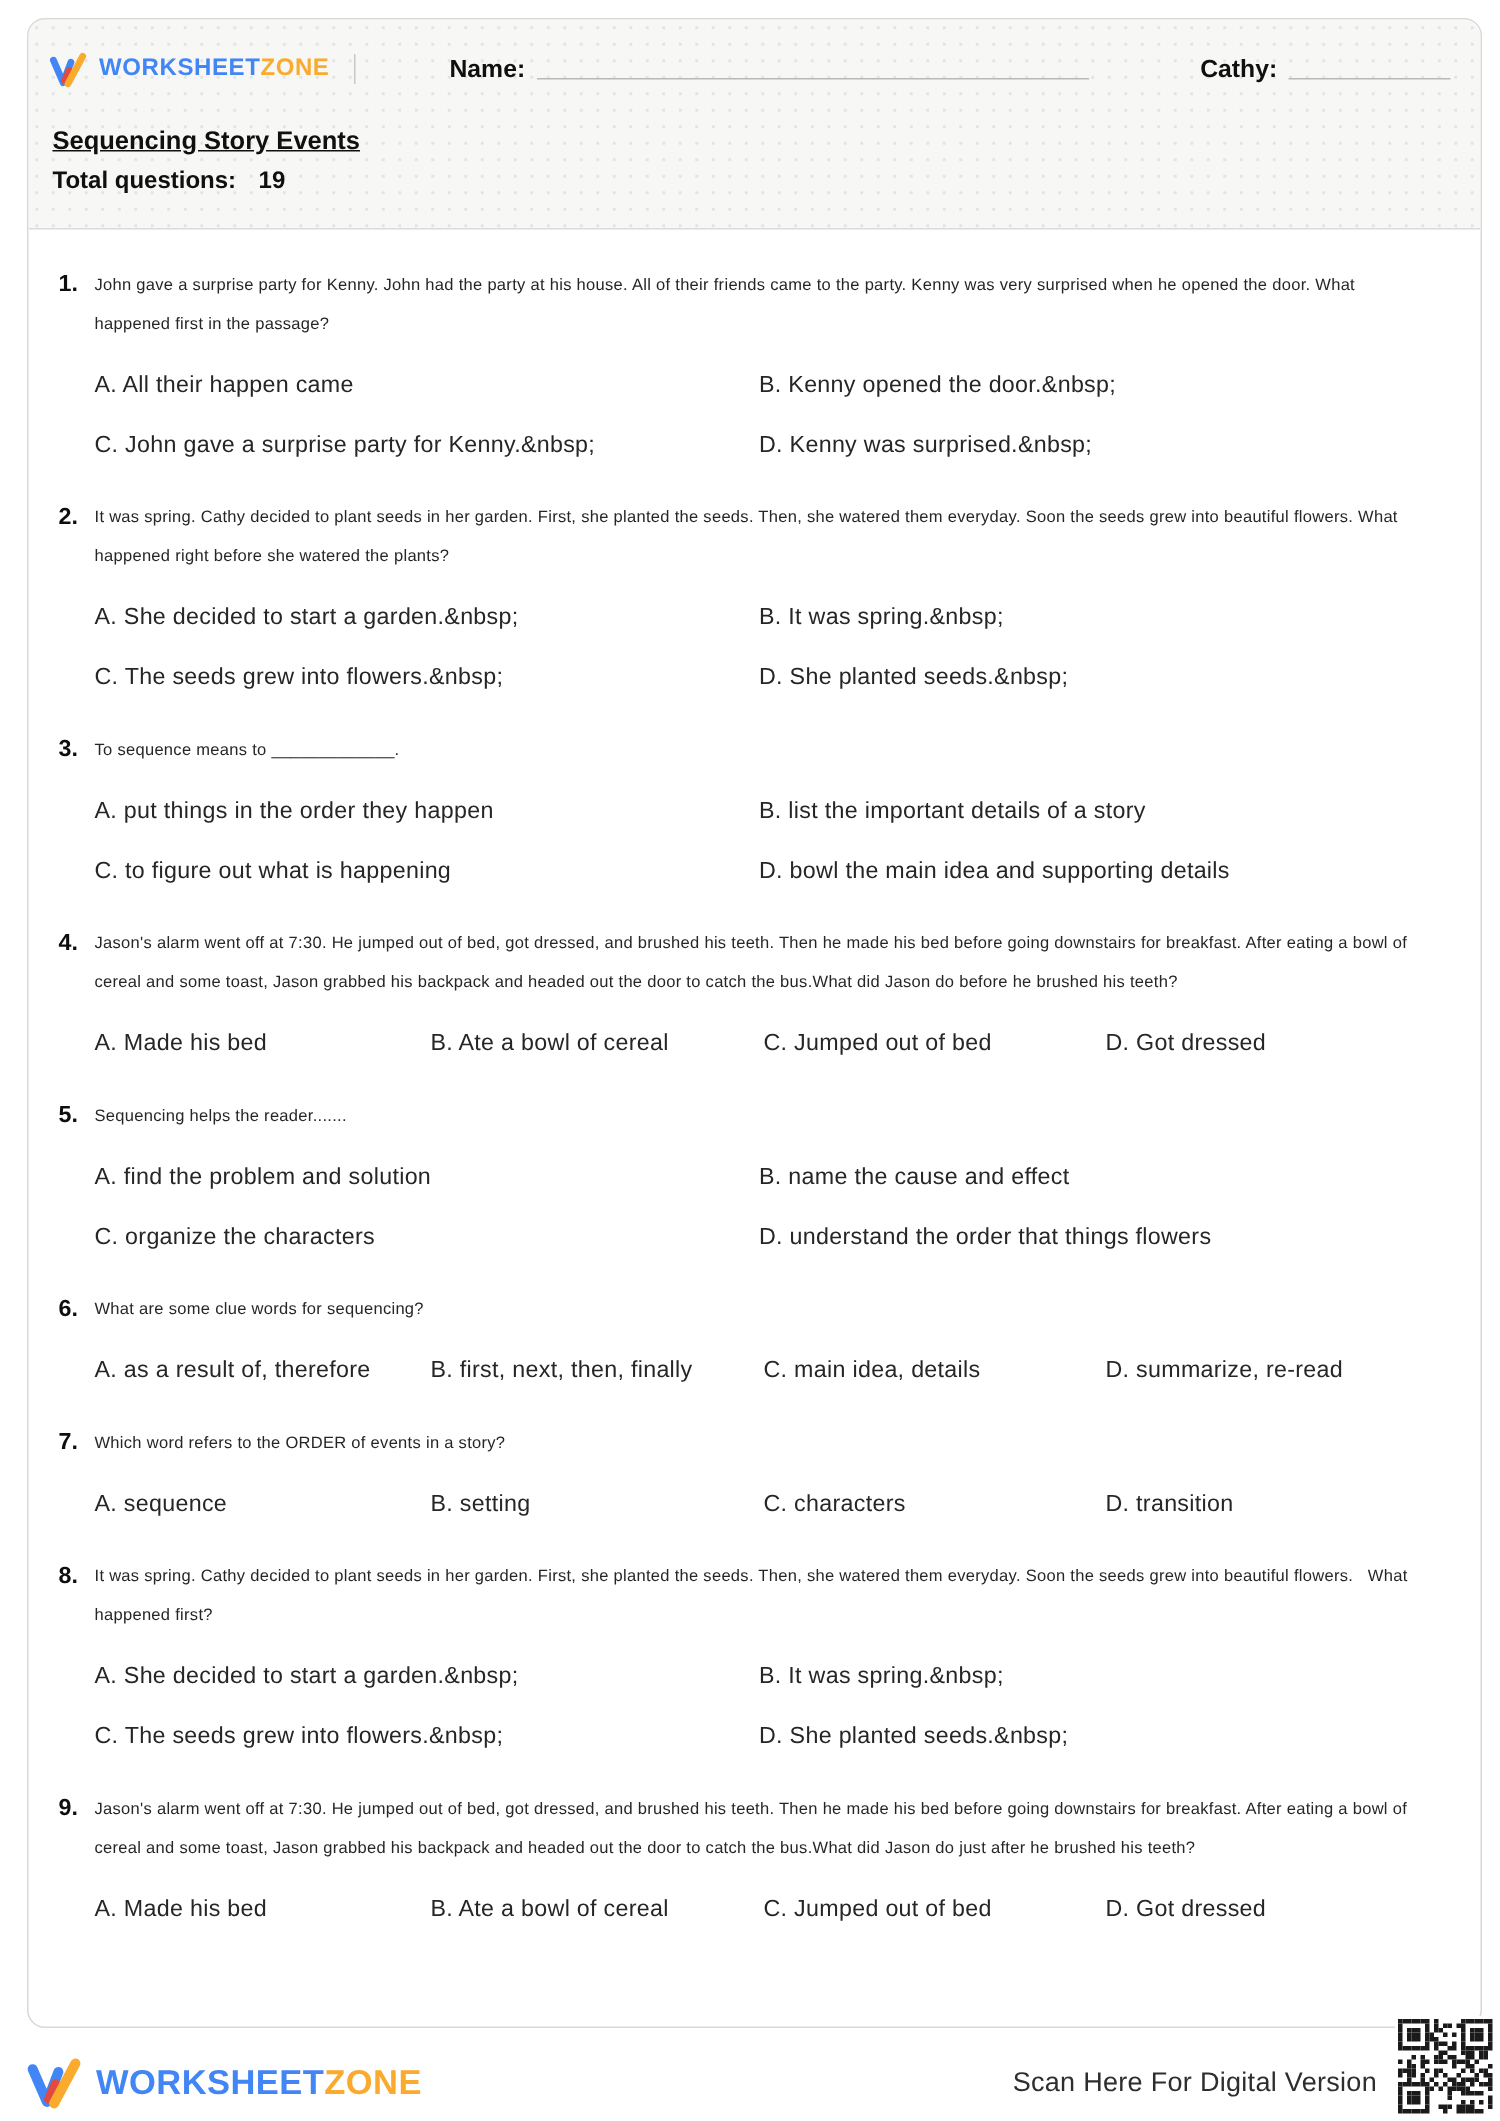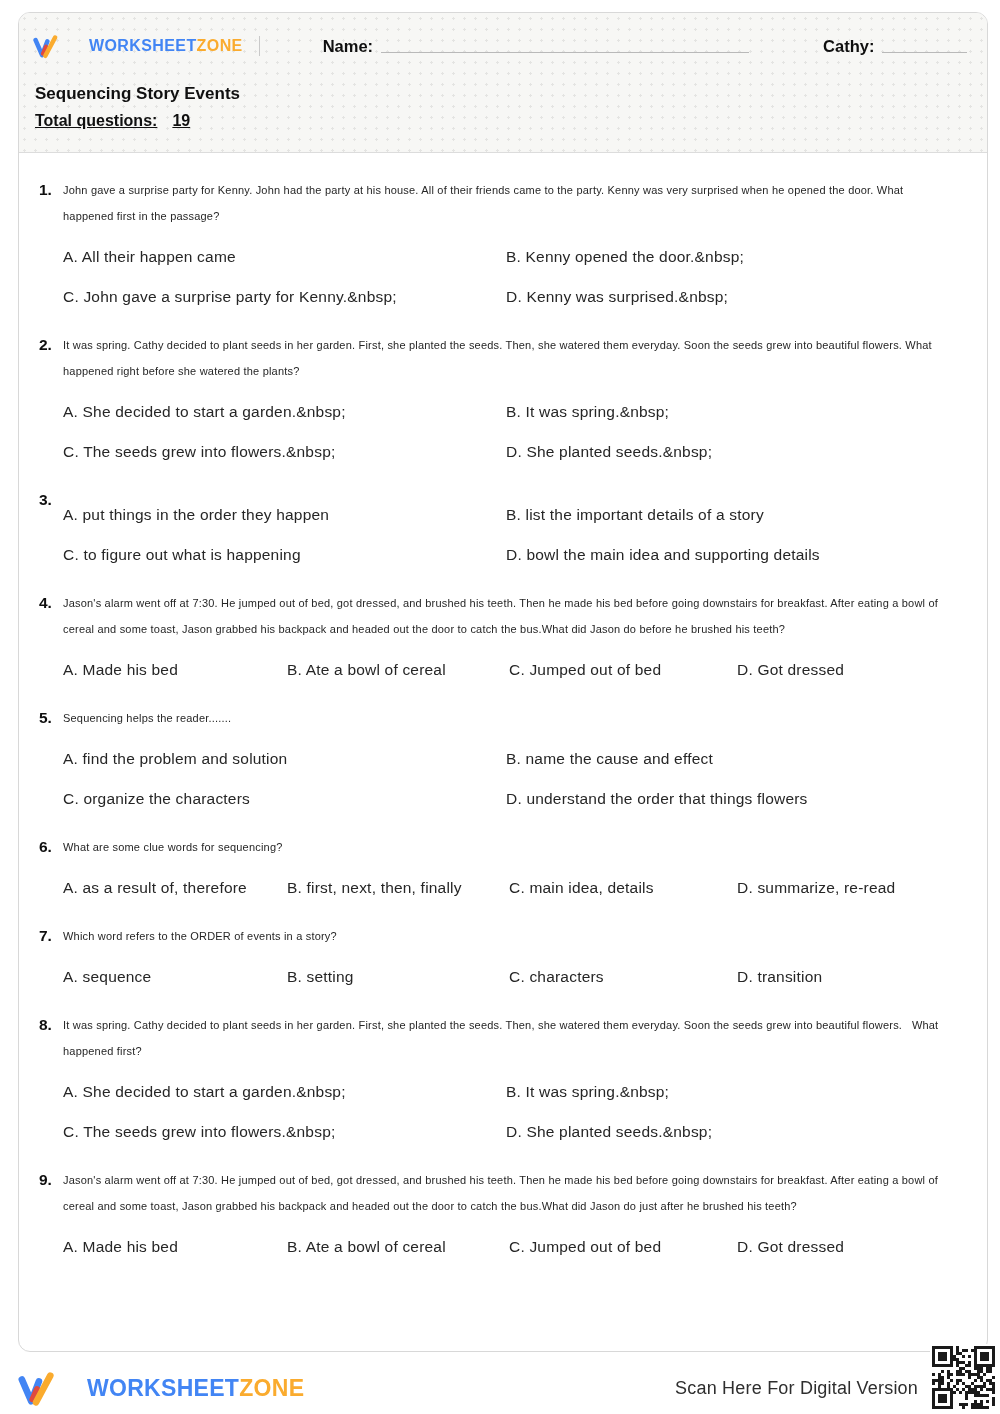--- a/index.html
+++ b/index.html
@@ -18,28 +18,28 @@
     background-color:#f7f7f5;
     background-image:radial-gradient(circle,#e4e4e2 1px,rgba(0,0,0,0) 1.2px);
     background-size:11px 11px;
     border-bottom:1px solid #dcdcdc;
     padding:16px 20px 0 14px;
   }
   .header-row{display:flex;align-items:center;height:34px;}
   .brand{display:flex;align-items:center;gap:7px;}
   .brand svg{display:block;}
   .wm{font-weight:700;font-size:16px;letter-spacing:.4px;white-space:nowrap;}
-  .wm-blue{color:#4285F4;margin-left:23px;}
+  .wm-blue{color:#4285F4;}
   .wm-orange{color:#FAAB2E;}
   .vdiv{width:1px;height:20px;background:#c9c9c9;margin:0 15px 0 16px;}
   .fill-label{font-weight:700;font-size:16.5px;color:#101010;white-space:nowrap;margin-left:48px;}
   .name-line{width:368px;border-bottom:1px solid #b9b9b9;height:13px;margin:0 26px 0 8px;}
   .grade-line{flex:1;border-bottom:1px solid #b9b9b9;height:13px;margin-left:8px;}
-  .title{margin:21px 0 0 2px;font-size:17px;font-weight:700;color:#101010;}
-  .total-row{margin:8px 0 0 2px;font-size:16px;font-weight:700;color:#101010;display:flex;gap:15px;text-decoration:underline;}
+  .title{margin:21px 0 0 2px;font-size:17px;font-weight:700;color:#101010;text-decoration:underline;}
+  .total-row{margin:8px 0 0 2px;font-size:16px;font-weight:700;color:#101010;display:flex;gap:15px;}
   .card-body{padding:24px 46px 0 20px;}
   .question{display:flex;margin-bottom:22px;}
   .q-num{flex:0 0 24px;width:24px;font-weight:700;font-size:15.5px;line-height:26px;color:#0e0e0e;}
   .q-body{flex:1;min-width:0;}
   .q-text{font-size:11px;line-height:26px;letter-spacing:.2px;white-space:pre-wrap;}
   .q-options{margin-top:15px;display:grid;row-gap:14px;}
   .q-options.cols2{grid-template-columns:443px 1fr;}
   .q-options.cols4{grid-template-columns:224px 222px 228px 1fr;}
   .q-opt{font-size:15.5px;line-height:26px;letter-spacing:.2px;white-space:pre-wrap;}
   .footer{
@@ -101,20 +101,21 @@
             <div class="q-opt">A. She decided to start a garden.&amp;nbsp;</div>
             <div class="q-opt">B. It was spring.&amp;nbsp;</div>
             <div class="q-opt">C. The seeds grew into flowers.&amp;nbsp;</div>
             <div class="q-opt">D. She planted seeds.&amp;nbsp;</div>
           </div>
         </div>
       </div>
       <div class="question">
         <div class="q-num">3.</div>
         <div class="q-body">
+          <div class="q-text">To sequence means to _____________.</div>
           <div class="q-options cols2">
             <div class="q-opt">A. put things in the order they happen</div>
             <div class="q-opt">B. list the important details of a story</div>
             <div class="q-opt">C. to figure out what is happening</div>
             <div class="q-opt">D. bowl the main idea and supporting details</div>
           </div>
         </div>
       </div>
       <div class="question">
         <div class="q-num">4.</div>

